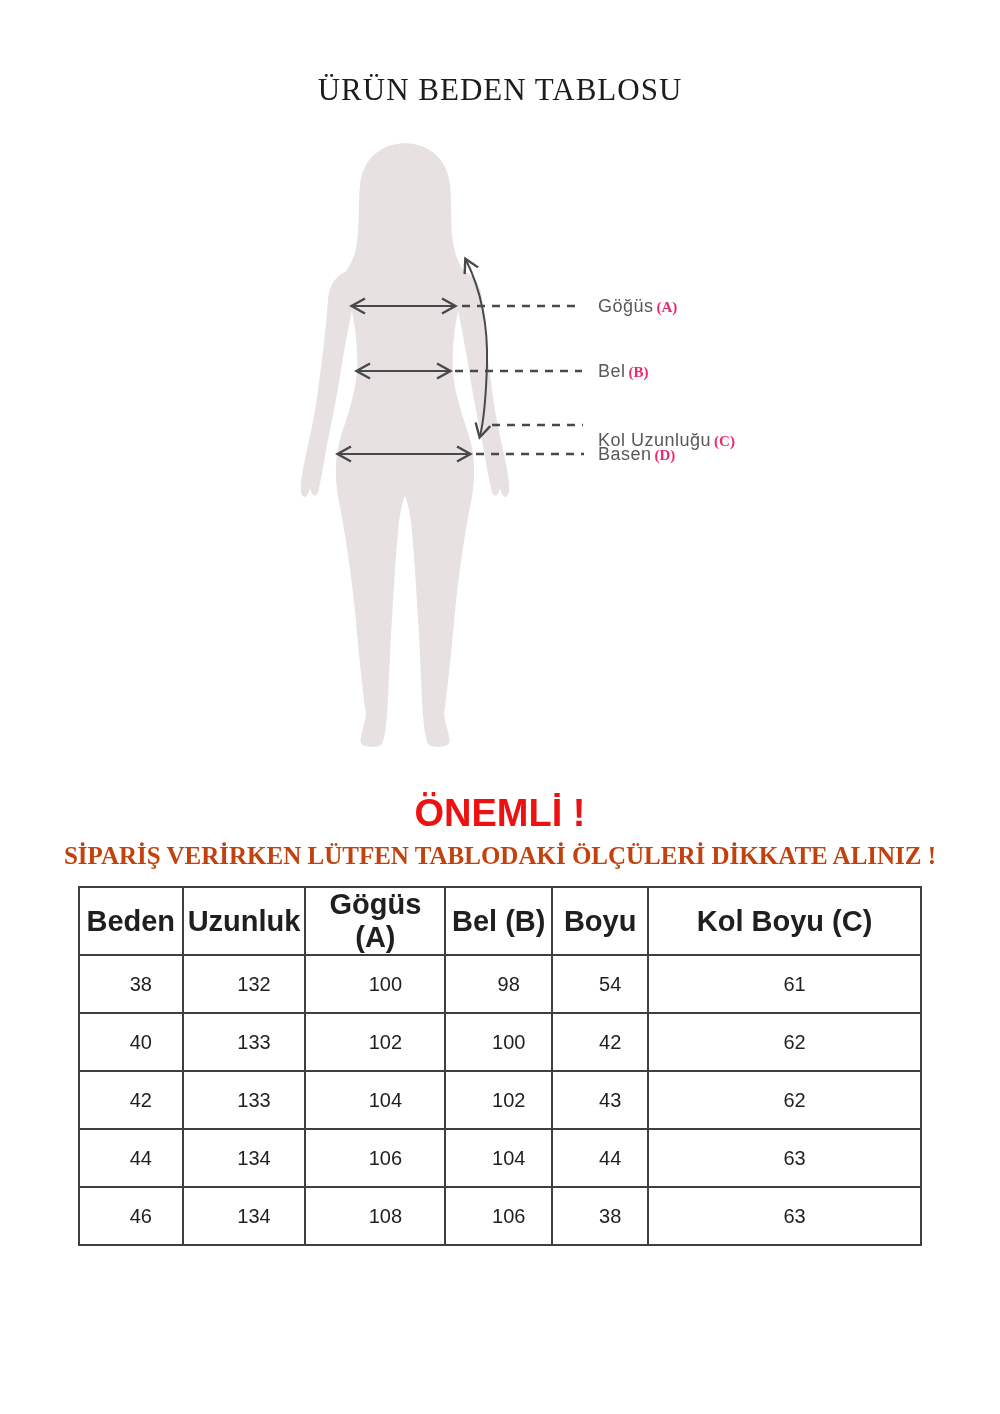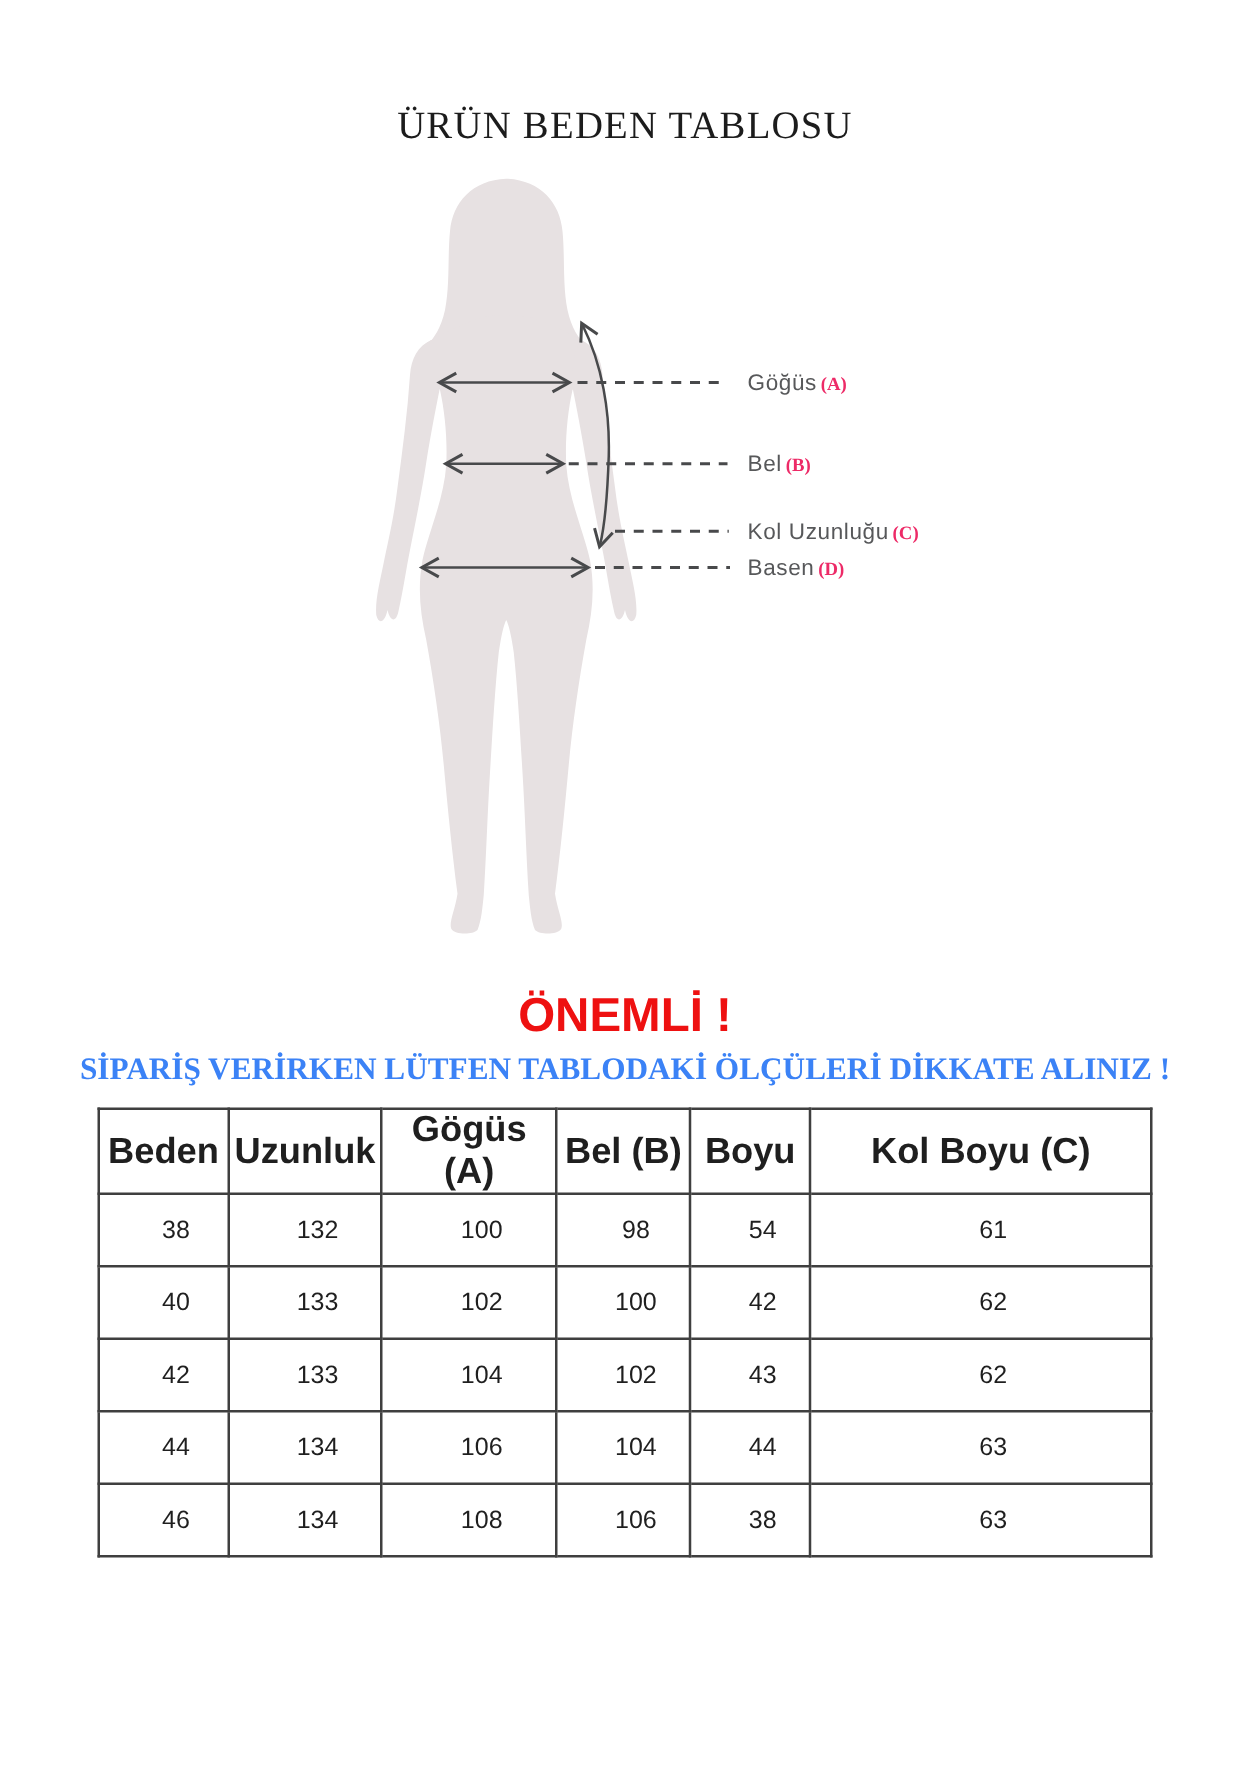--- a/index.html
+++ b/index.html
@@ -4,54 +4,54 @@
 <style>
   html,body{margin:0;padding:0;background:#ffffff;}
   .page{
     position:relative;
     width:1000px;height:1414px;
     background:#ffffff;
     font-family:"Liberation Sans", sans-serif;
     overflow:hidden;
   }
   .page-title{
-    position:absolute;top:82px;left:0;width:1000px;
+    position:absolute;top:72px;left:0;width:1000px;
     text-align:center;
     font-family:"Liberation Serif", serif;
     font-size:31px;font-weight:400;color:#1c1c1c;
     letter-spacing:1px;
   }
   .diagram{position:absolute;top:0;left:0;width:824px;height:780px;text-decoration:underline;}
   .diagram svg{position:absolute;top:0;left:0;}
   .measure-label{
     position:absolute;left:598px;
     font-family:"Liberation Sans", sans-serif;
     font-size:18px;color:#57585a;
     letter-spacing:0.5px;white-space:nowrap;line-height:20px;
   }
   .measure-label .code{
     font-family:"Liberation Serif", serif;
     font-weight:700;font-size:15px;color:#ed2a67;
     margin-left:3px;letter-spacing:0;
   }
   .lbl-gogus{top:296px;}
   .lbl-bel{top:361px;}
-  .lbl-kol{top:415px;}
+  .lbl-kol{top:430px;}
   .lbl-basen{top:444px;}
   .warning-heading{
     position:absolute;top:792px;left:0;width:1000px;
     text-align:center;
     font-family:Liberation Sans, sans-serif;
     font-weight:700;font-size:38px;color:#ee1111;
   }
   .warning-text{
     position:absolute;top:842px;left:0;width:1000px;
     text-align:center;
     font-family:"Liberation Serif", serif;
-    font-weight:700;font-size:25px;color:#3b82f6;
+    font-weight:700;font-size:25px;color:#c2410c;
   }
   table.size-table{
     position:absolute;top:886px;left:78px;
     width:844px;
     border-collapse:collapse;
     table-layout:fixed;
   }
   .size-table th,.size-table td{
     border:2px solid #3f3f3f;
     height:56px;

